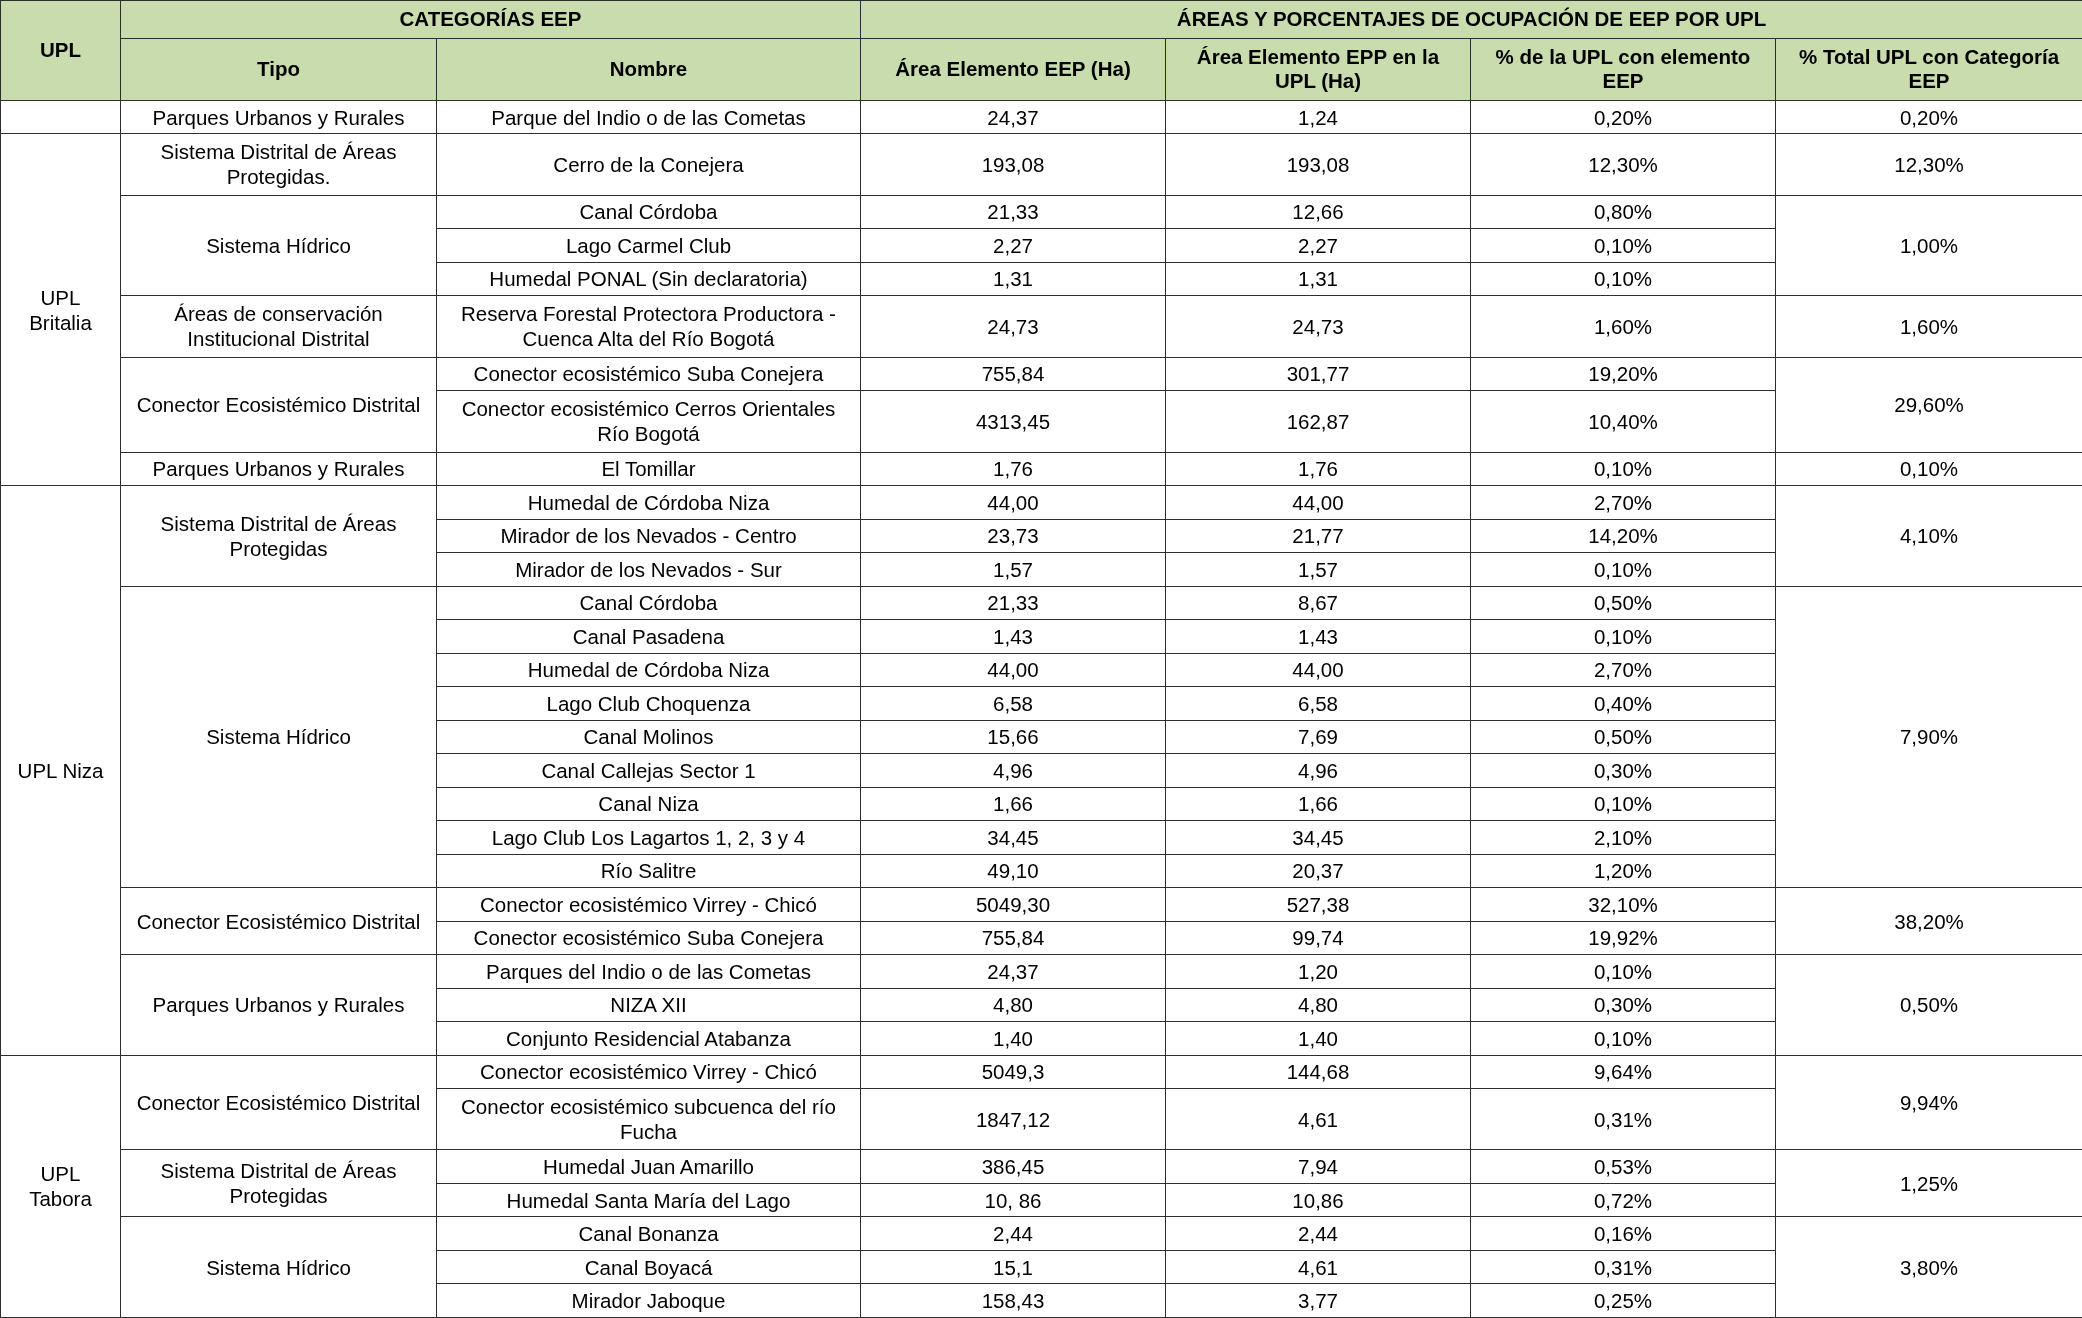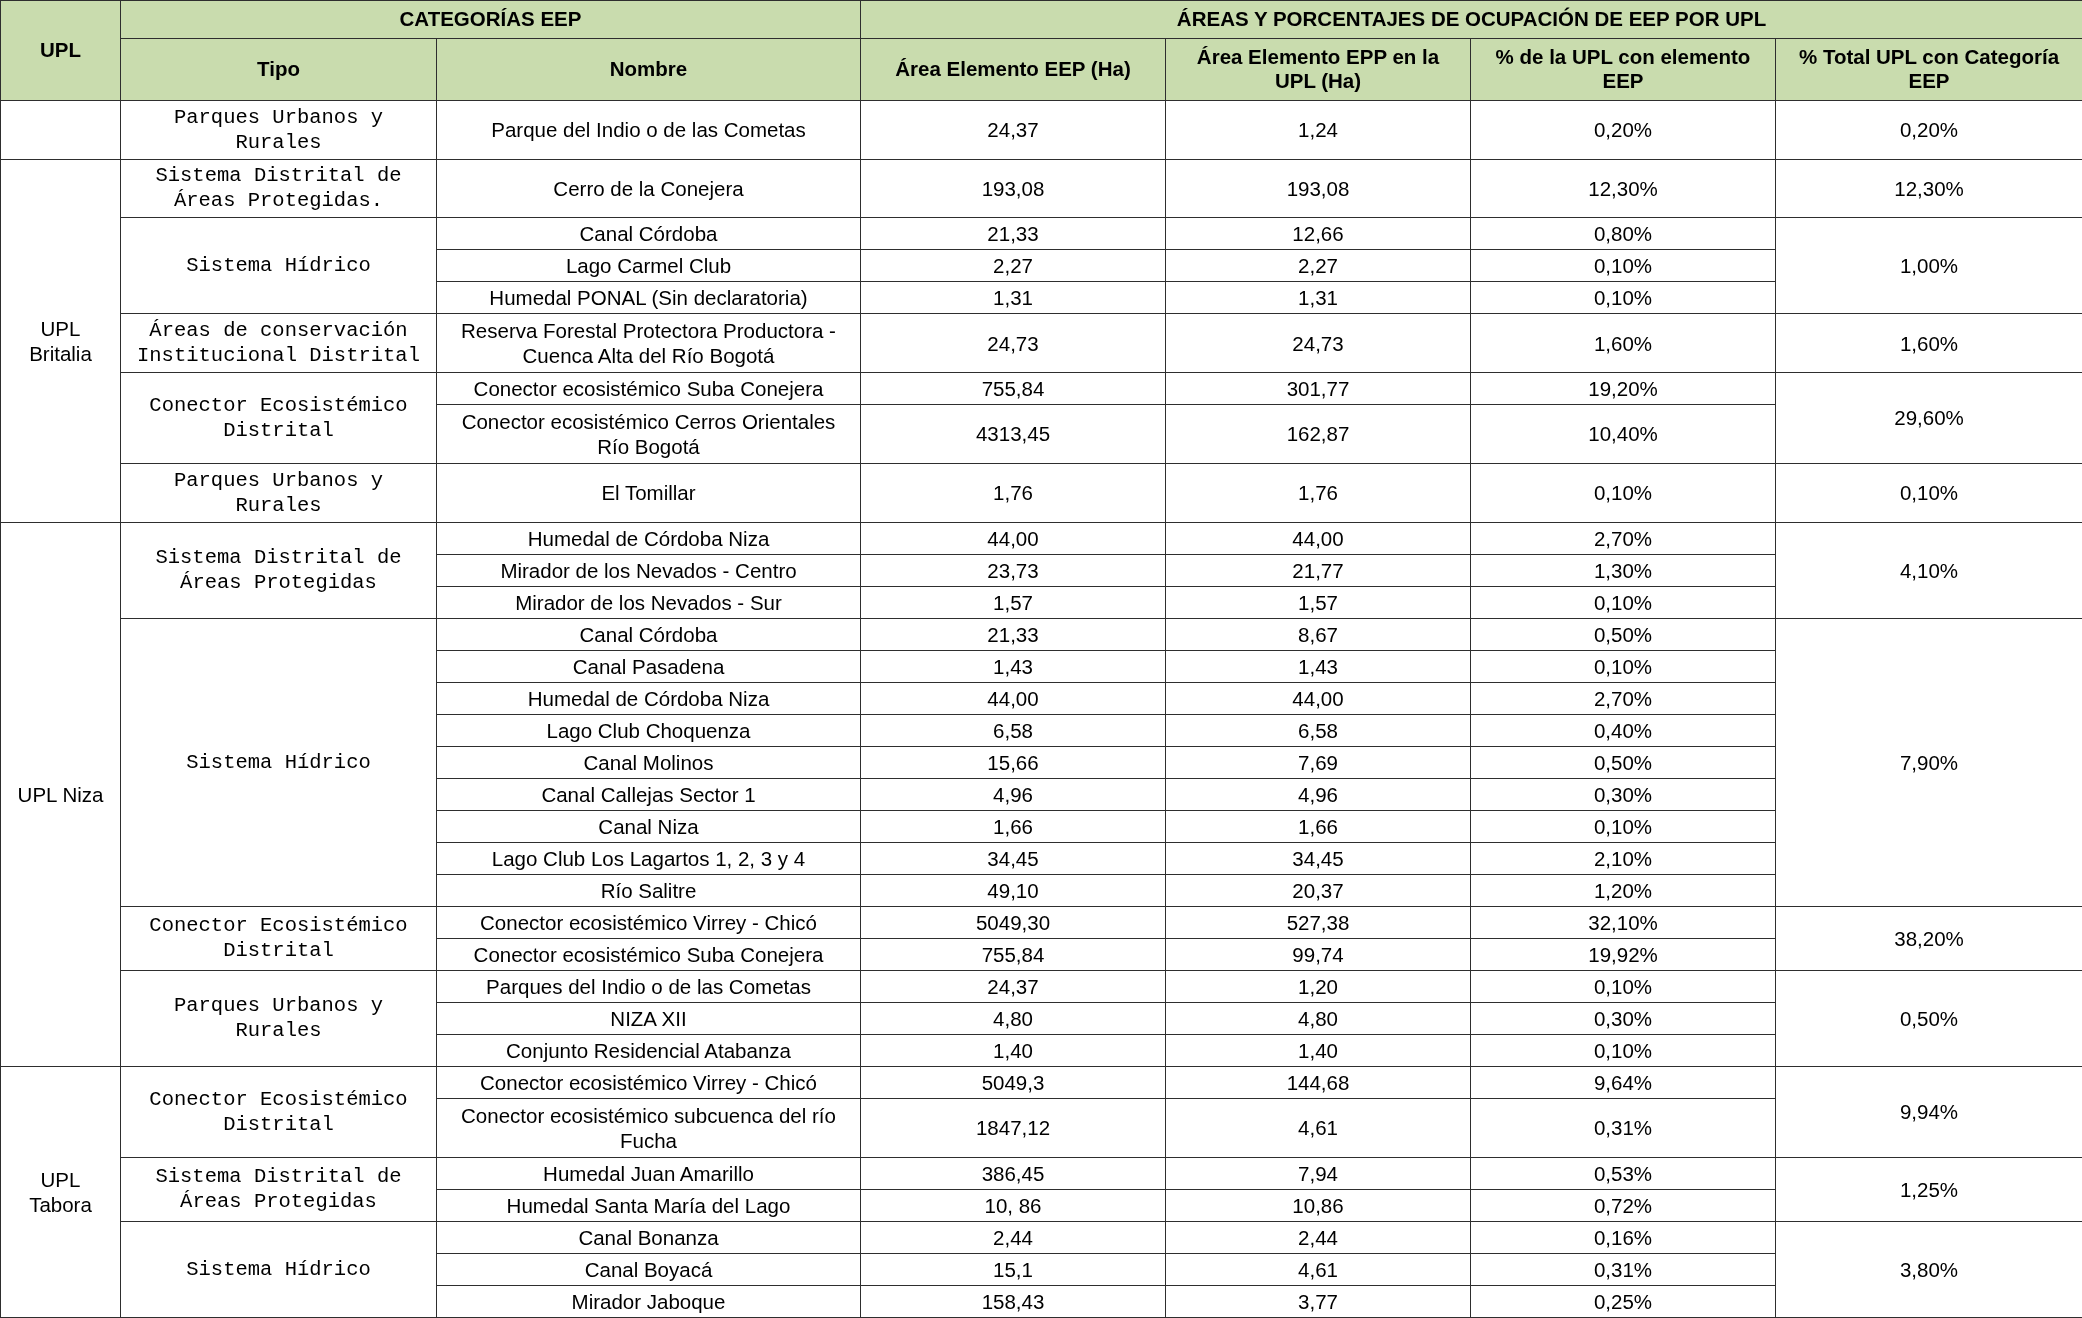--- a/index.html
+++ b/index.html
@@ -46,21 +46,21 @@
     line-height: 1.2;
     padding: 6px 8px;
     margin-top: 16px;
   }
   #eep-table thead th.group-head {
     font-size: 20.5px;
   }
   td.cell-upl {
     font-size: 21px;
   }
-  td.cell-tipo { font-size: 20.5px; font-family: Liberation Mono, monospace; }
+  td.cell-tipo { font-size: 20.5px; }
   td.cell-nombre { font-size: 20.5px; margin-top: 17px; }
   td.cell-num { font-size: 20.5px; }
 </style>
 </head>
 <body>
 
 <table id="eep-table">
   <colgroup>
     <col class="c-upl">
       <col class="c-tipo">
@@ -160,21 +160,21 @@
         <td class="cell-nombre">Humedal de Córdoba Niza</td>
         <td class="cell-num">44,00</td>
         <td class="cell-num">44,00</td>
         <td class="cell-num">2,70%</td>
         <td class="cell-num" rowspan="3">4,10%</td>
       </tr>
       <tr>
         <td class="cell-nombre">Mirador de los Nevados - Centro</td>
         <td class="cell-num">23,73</td>
         <td class="cell-num">21,77</td>
-        <td class="cell-num">1,30%</td>
+        <td class="cell-num">14,20%</td>
       </tr>
       <tr>
         <td class="cell-nombre">Mirador de los Nevados - Sur</td>
         <td class="cell-num">1,57</td>
         <td class="cell-num">1,57</td>
         <td class="cell-num">0,10%</td>
       </tr>
       <tr>
         <td class="cell-tipo" rowspan="9">Sistema Hídrico</td>
         <td class="cell-nombre">Canal Córdoba</td>

